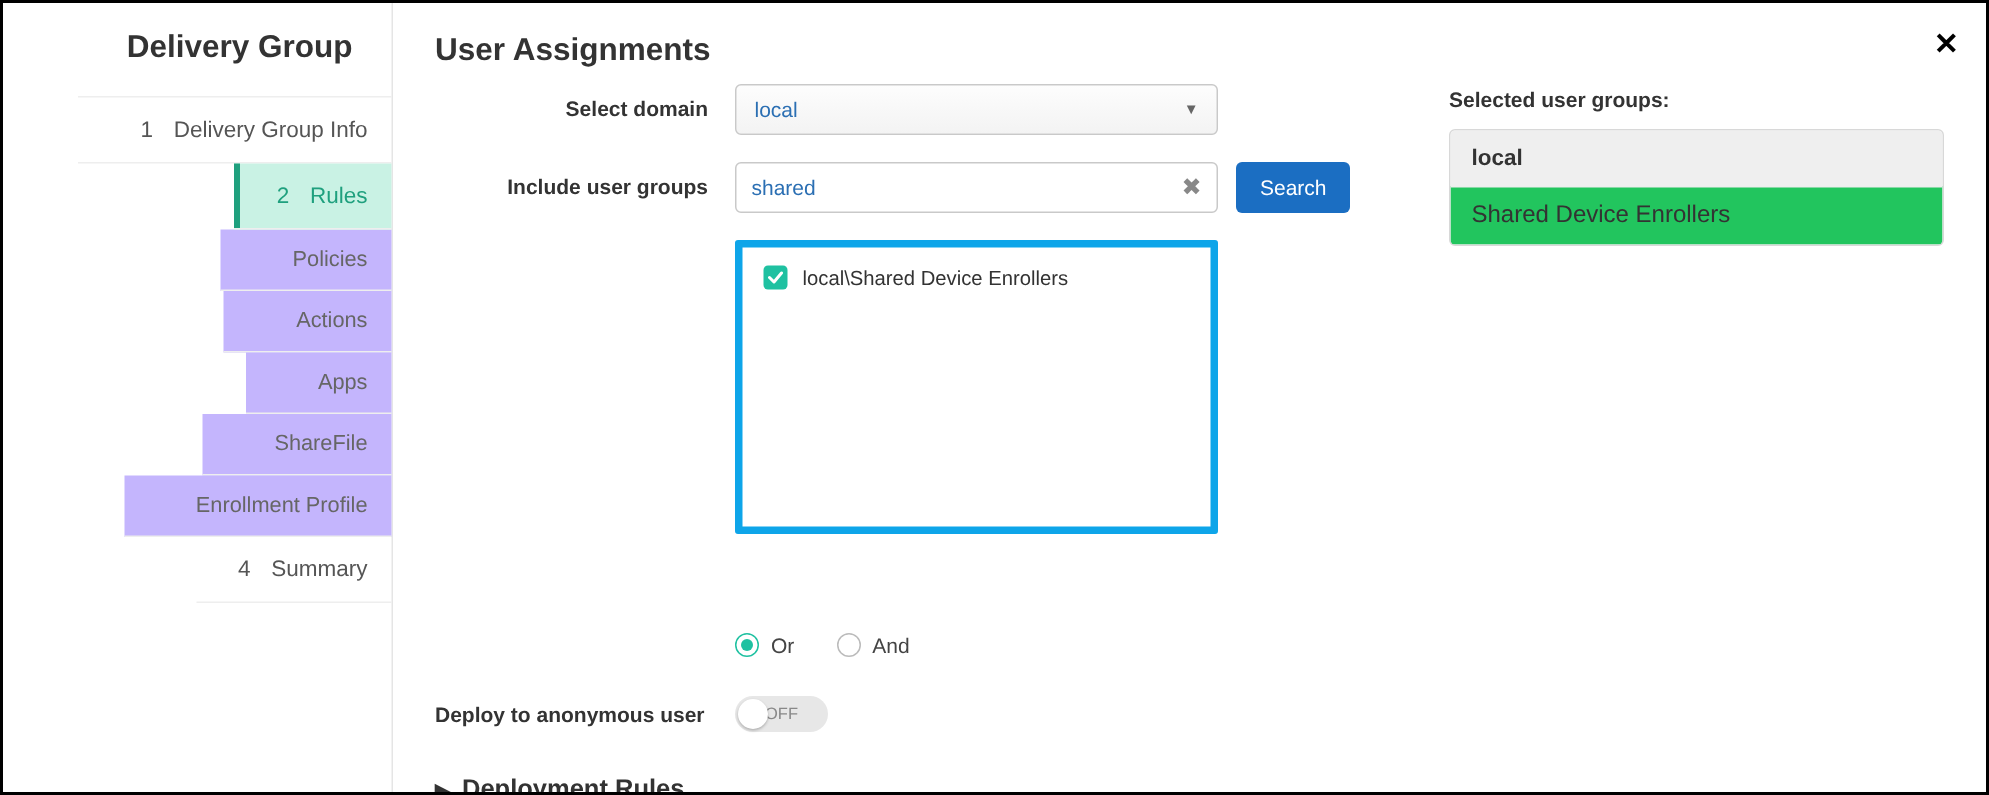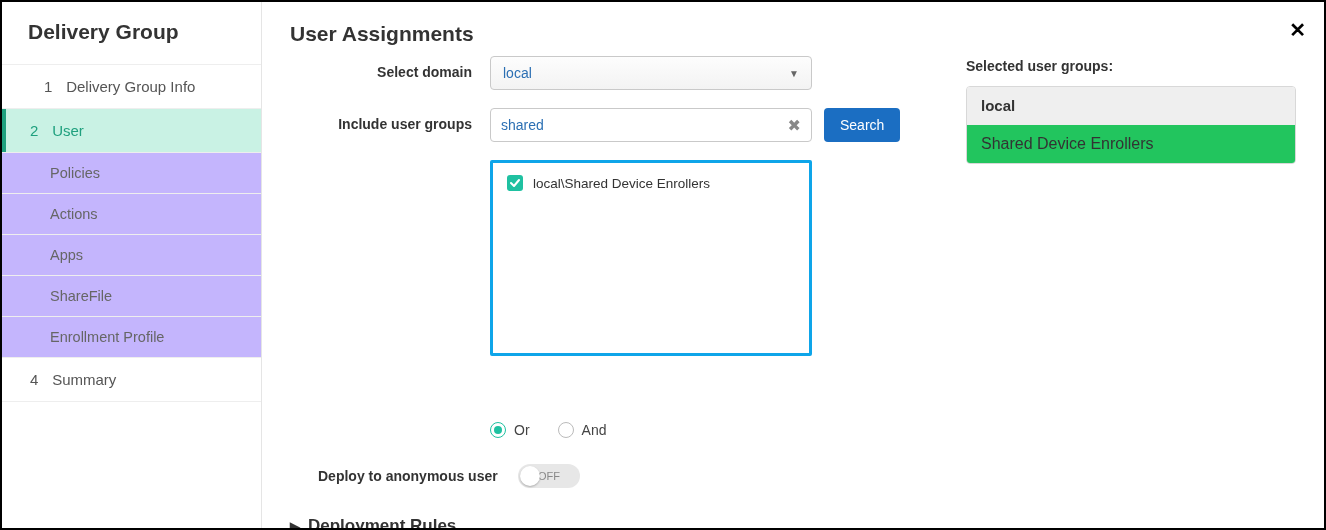--- a/index.html
+++ b/index.html
@@ -17,20 +17,21 @@
     position: relative;
     background: #fff;
   }
   
   .sidebar {
     width: 260px;
     border-right: 1px solid #e5e5e5;
     background: #fff;
     display: flex;
     flex-direction: column;
+    align-items: flex-end;
   }
   .sidebar-title {
     padding: 18px 26px 20px 26px;
     font-size: 21px;
     font-weight: 700;
     color: #333;
   }
   .side-item {
     padding: 13px 16px 13px 28px;
     border-bottom: 1px solid #eee;
@@ -154,21 +155,21 @@
     border: none;
     border-radius: 4px;
     background: #1b6ec2;
     color: #fff;
     font-size: 14px;
     cursor: pointer;
   }
   .results-box {
     width: 322px;
     height: 196px;
-    border: 3px solid #0ea5e9;
+    border: 5px solid #0ea5e9;
     border-radius: 2px;
     padding: 12px 14px;
     background: #fff;
   }
   .result-item {
     display: flex;
     align-items: center;
     gap: 10px;
     font-size: 13.5px;
     color: #333;
@@ -223,21 +224,20 @@
     align-items: center;
     margin-top: 26px;
   }
   .toggle-row .label {
     width: 200px;
     text-align: left;
     padding-right: 18px;
     font-size: 14px;
     font-weight: 600;
     color: #333;
-    margin-left: 28px;
   }
   .toggle {
     width: 62px;
     height: 24px;
     border-radius: 12px;
     background: #e7e7e7;
     position: relative;
     cursor: pointer;
     font-size: 11px;
     color: #888;
@@ -303,21 +303,21 @@
   <aside class="sidebar">
     <div class="sidebar-title">Delivery Group</div>
 
     <div class="side-item first">
       <span class="num">1</span>
       <span>Delivery Group Info</span>
     </div>
 
     <div class="side-item active">
       <span class="num">2</span>
-      <span>User</span>
+      <span>Rules</span>
     </div>
 
 
     <div class="side-sub">Policies</div>
     <div class="side-sub">Actions</div>
     <div class="side-sub">Apps</div>
     <div class="side-sub">ShareFile</div>
     <div class="side-sub">Enrollment Profile</div>
 
     <div class="side-item">

